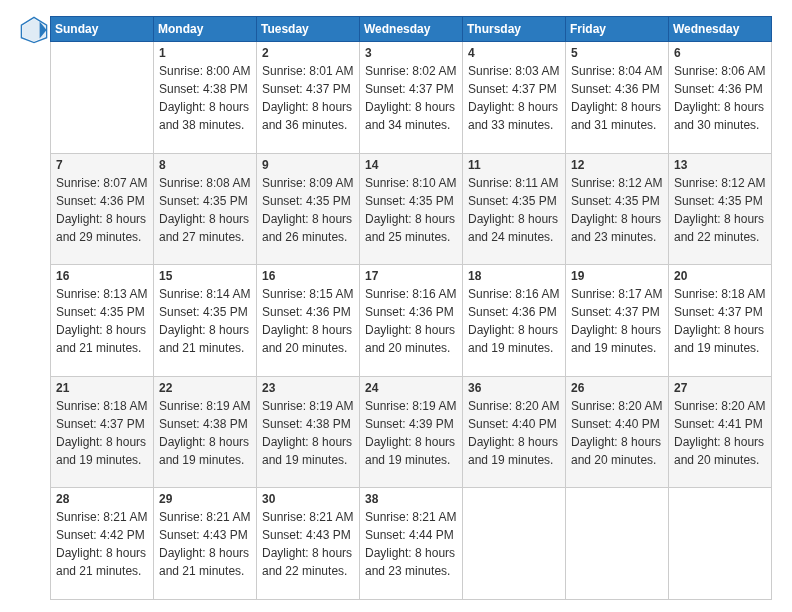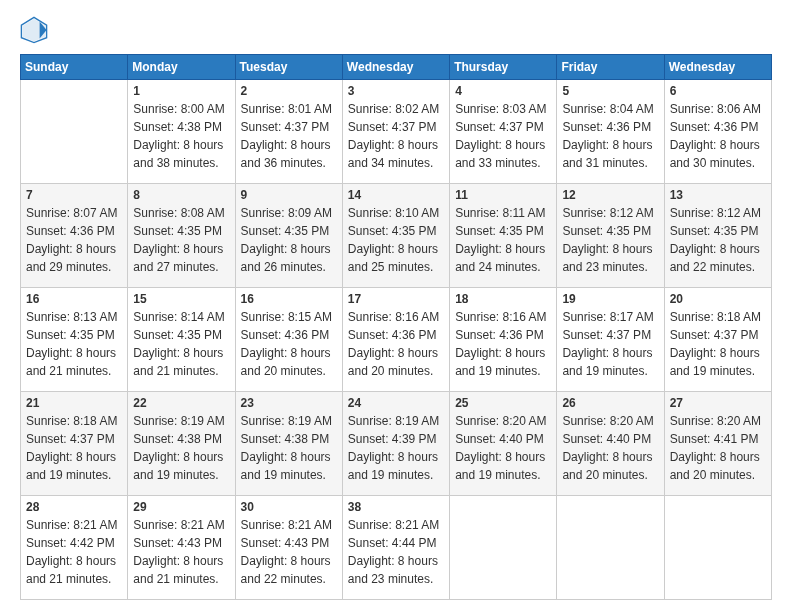--- a/index.html
+++ b/index.html
@@ -8,21 +8,20 @@
       background: #fff;
       width: 792px;
       height: 612px;
       overflow: hidden;
     }
     .page {
       width: 792px;
       height: 612px;
       padding: 16px 20px 12px 20px;
       display: flex;
-      flex-direction: column;
     }
     .header {
       display: flex;
       justify-content: space-between;
       align-items: flex-start;
       margin-bottom: 10px;
     }
     .logo {
       display: flex;
       align-items: center;
@@ -236,21 +235,21 @@
           </td>
           <td>
             <span class="day-num">23</span>
             <div class="day-info">Sunrise: 8:19 AM<br>Sunset: 4:38 PM<br>Daylight: 8 hours and 19 minutes.</div>
           </td>
           <td>
             <span class="day-num">24</span>
             <div class="day-info">Sunrise: 8:19 AM<br>Sunset: 4:39 PM<br>Daylight: 8 hours and 19 minutes.</div>
           </td>
           <td>
-            <span class="day-num">25</span>
+            <span class="day-num">36</span>
             <div class="day-info">Sunrise: 8:20 AM<br>Sunset: 4:40 PM<br>Daylight: 8 hours and 19 minutes.</div>
           </td>
           <td>
             <span class="day-num">26</span>
             <div class="day-info">Sunrise: 8:20 AM<br>Sunset: 4:40 PM<br>Daylight: 8 hours and 20 minutes.</div>
           </td>
           <td>
             <span class="day-num">27</span>
             <div class="day-info">Sunrise: 8:20 AM<br>Sunset: 4:41 PM<br>Daylight: 8 hours and 20 minutes.</div>
           </td>

